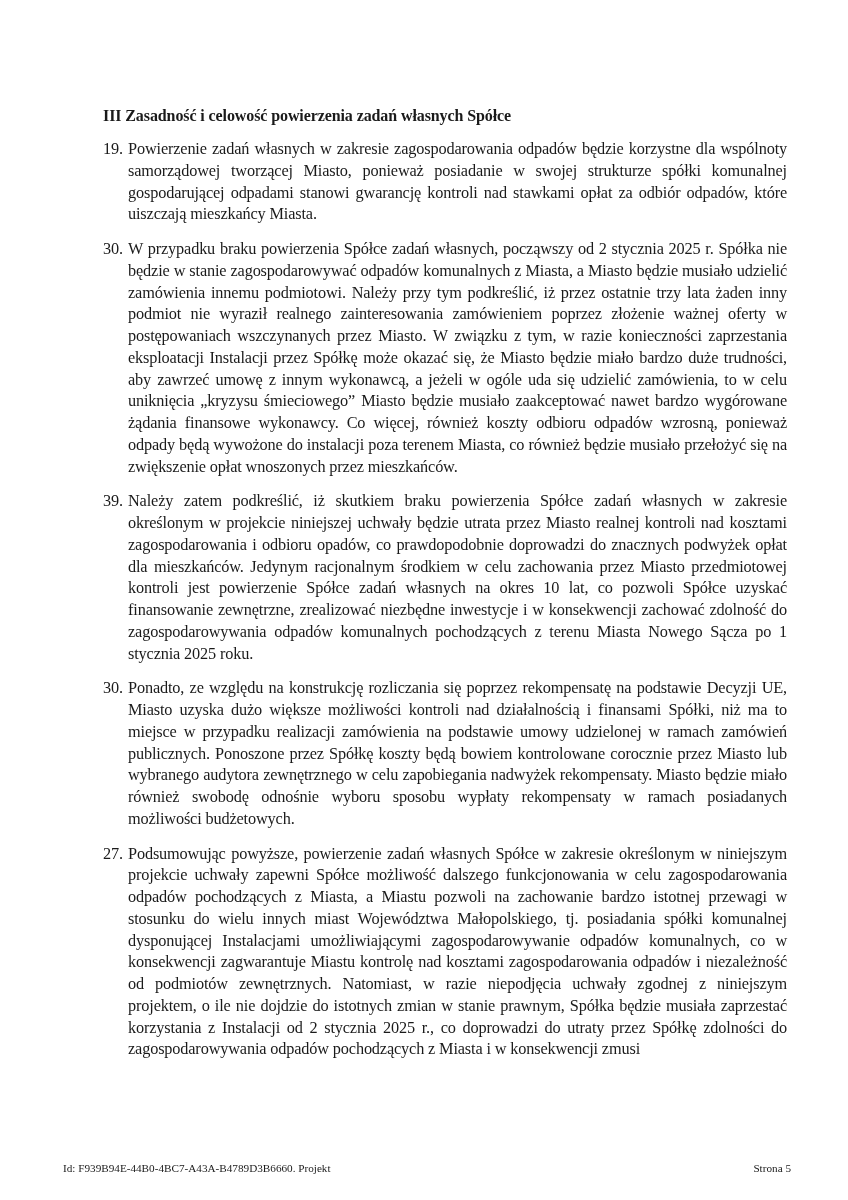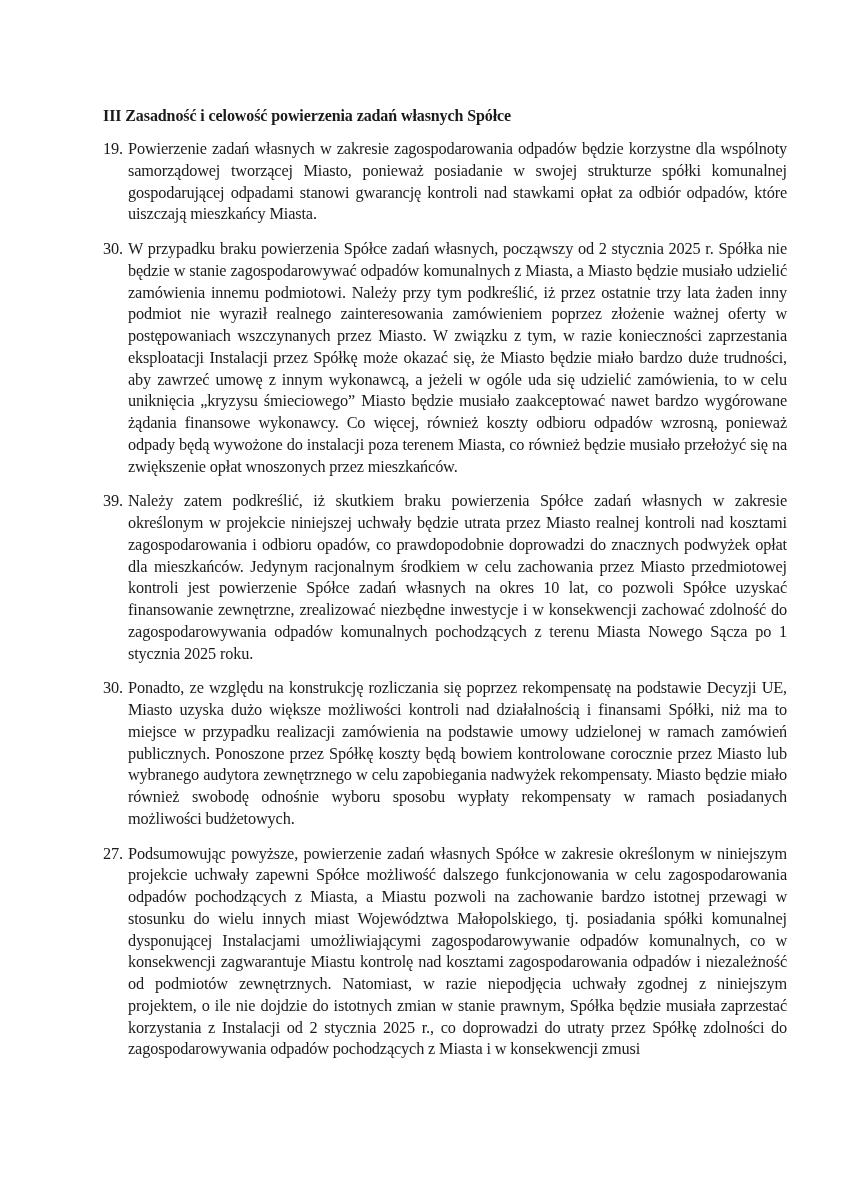--- a/index.html
+++ b/index.html
@@ -54,13 +54,17 @@
         <span class="num">30.</span>
         <span>Ponadto, ze względu na konstrukcję rozliczania się poprzez rekompensatę na podstawie Decyzji UE, Miasto uzyska dużo większe możliwości kontroli nad działalnością i finansami Spółki, niż ma to miejsce w przypadku realizacji zamówienia na podstawie umowy udzielonej w ramach zamówień publicznych. Ponoszone przez Spółkę koszty będą bowiem kontrolowane corocznie przez Miasto lub wybranego audytora zewnętrznego w celu zapobiegania nadwyżek rekompensaty. Miasto będzie miało również swobodę odnośnie wyboru sposobu wypłaty rekompensaty w ramach posiadanych możliwości budżetowych.</span>
       </li>
       <li class="para">
         <span class="num">27.</span>
         <span>Podsumowując powyższe, powierzenie zadań własnych Spółce w zakresie określonym w niniejszym projekcie uchwały zapewni Spółce możliwość dalszego funkcjonowania w celu zagospodarowania odpadów pochodzących z Miasta, a Miastu pozwoli na zachowanie bardzo istotnej przewagi w stosunku do wielu innych miast Województwa Małopolskiego, tj. posiadania spółki komunalnej dysponującej Instalacjami umożliwiającymi zagospodarowywanie odpadów komunalnych, co w konsekwencji zagwarantuje Miastu kontrolę nad kosztami zagospodarowania odpadów i niezależność od podmiotów zewnętrznych. Natomiast, w razie niepodjęcia uchwały zgodnej z niniejszym projektem, o ile nie dojdzie do istotnych zmian w stanie prawnym, Spółka będzie musiała zaprzestać korzystania z Instalacji od 2 stycznia 2025 r., co doprowadzi do utraty przez Spółkę zdolności do zagospodarowywania odpadów pochodzących z Miasta i w konsekwencji zmusi</span>
       </li>
     </ol>
   </div>
 
+  <div class="footer">
+    <span>Id: F939B94E-44B0-4BC7-A43A-B4789D3B6660. Projekt</span>
+    <span>Strona 5</span>
+  </div>
 </div>
 
 </body></html>

